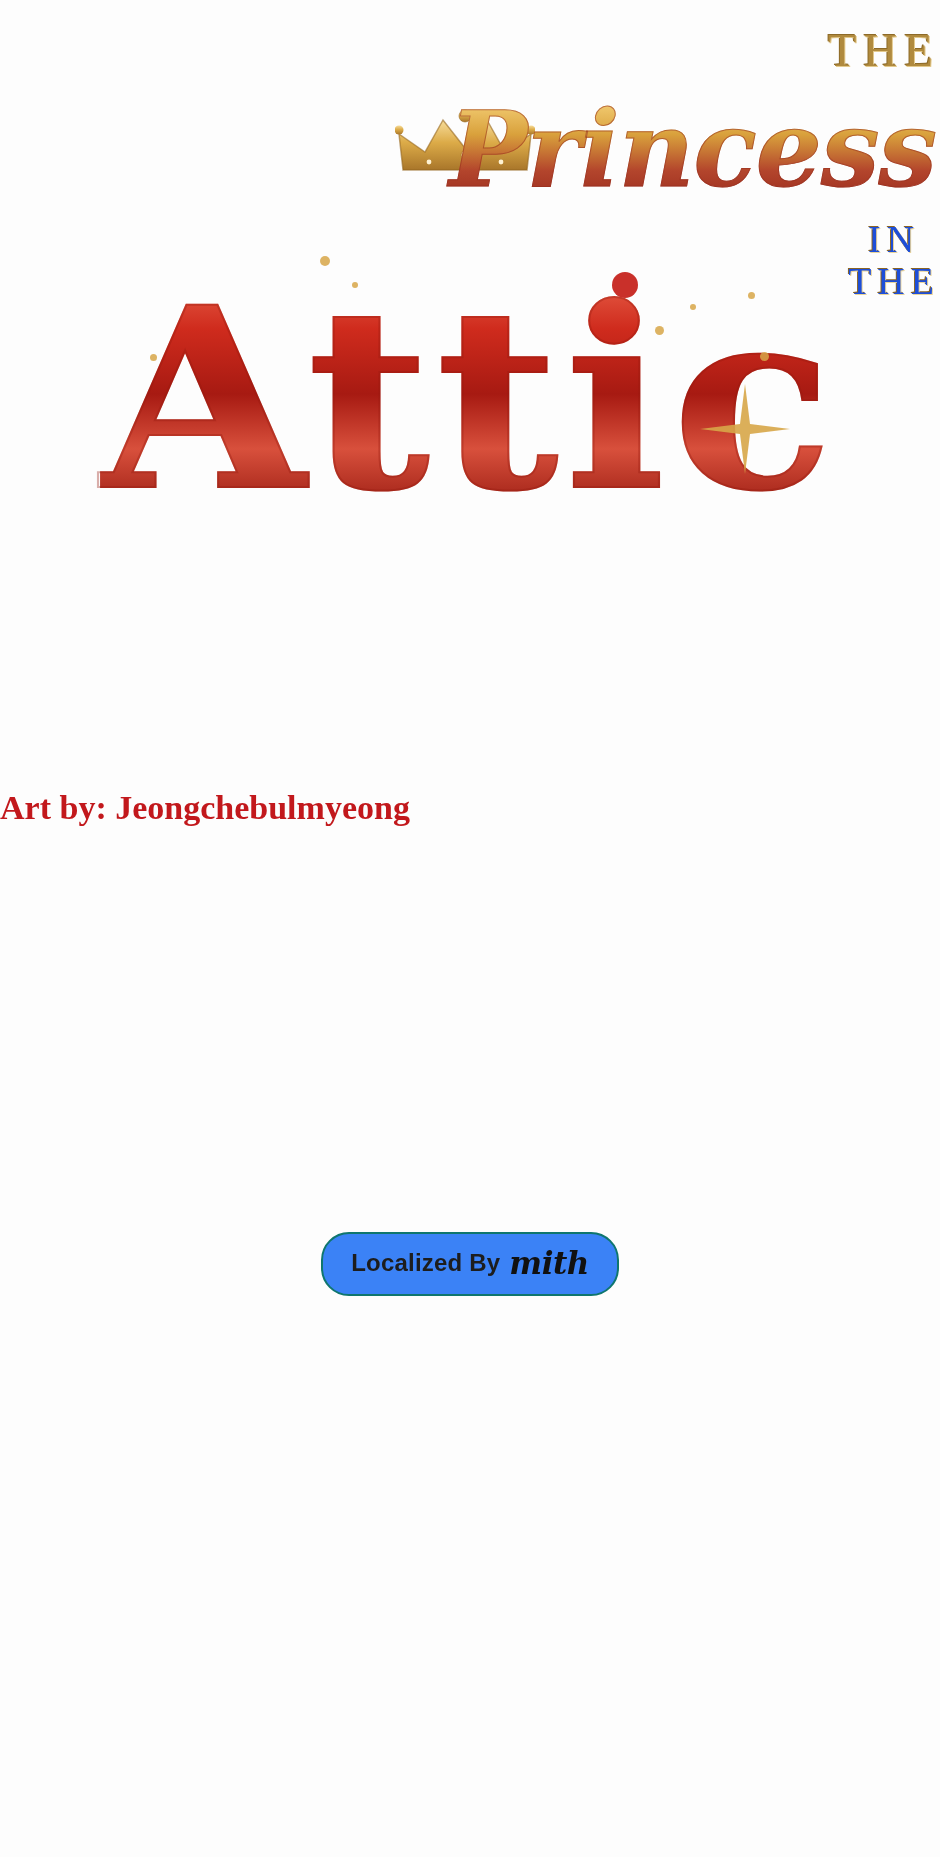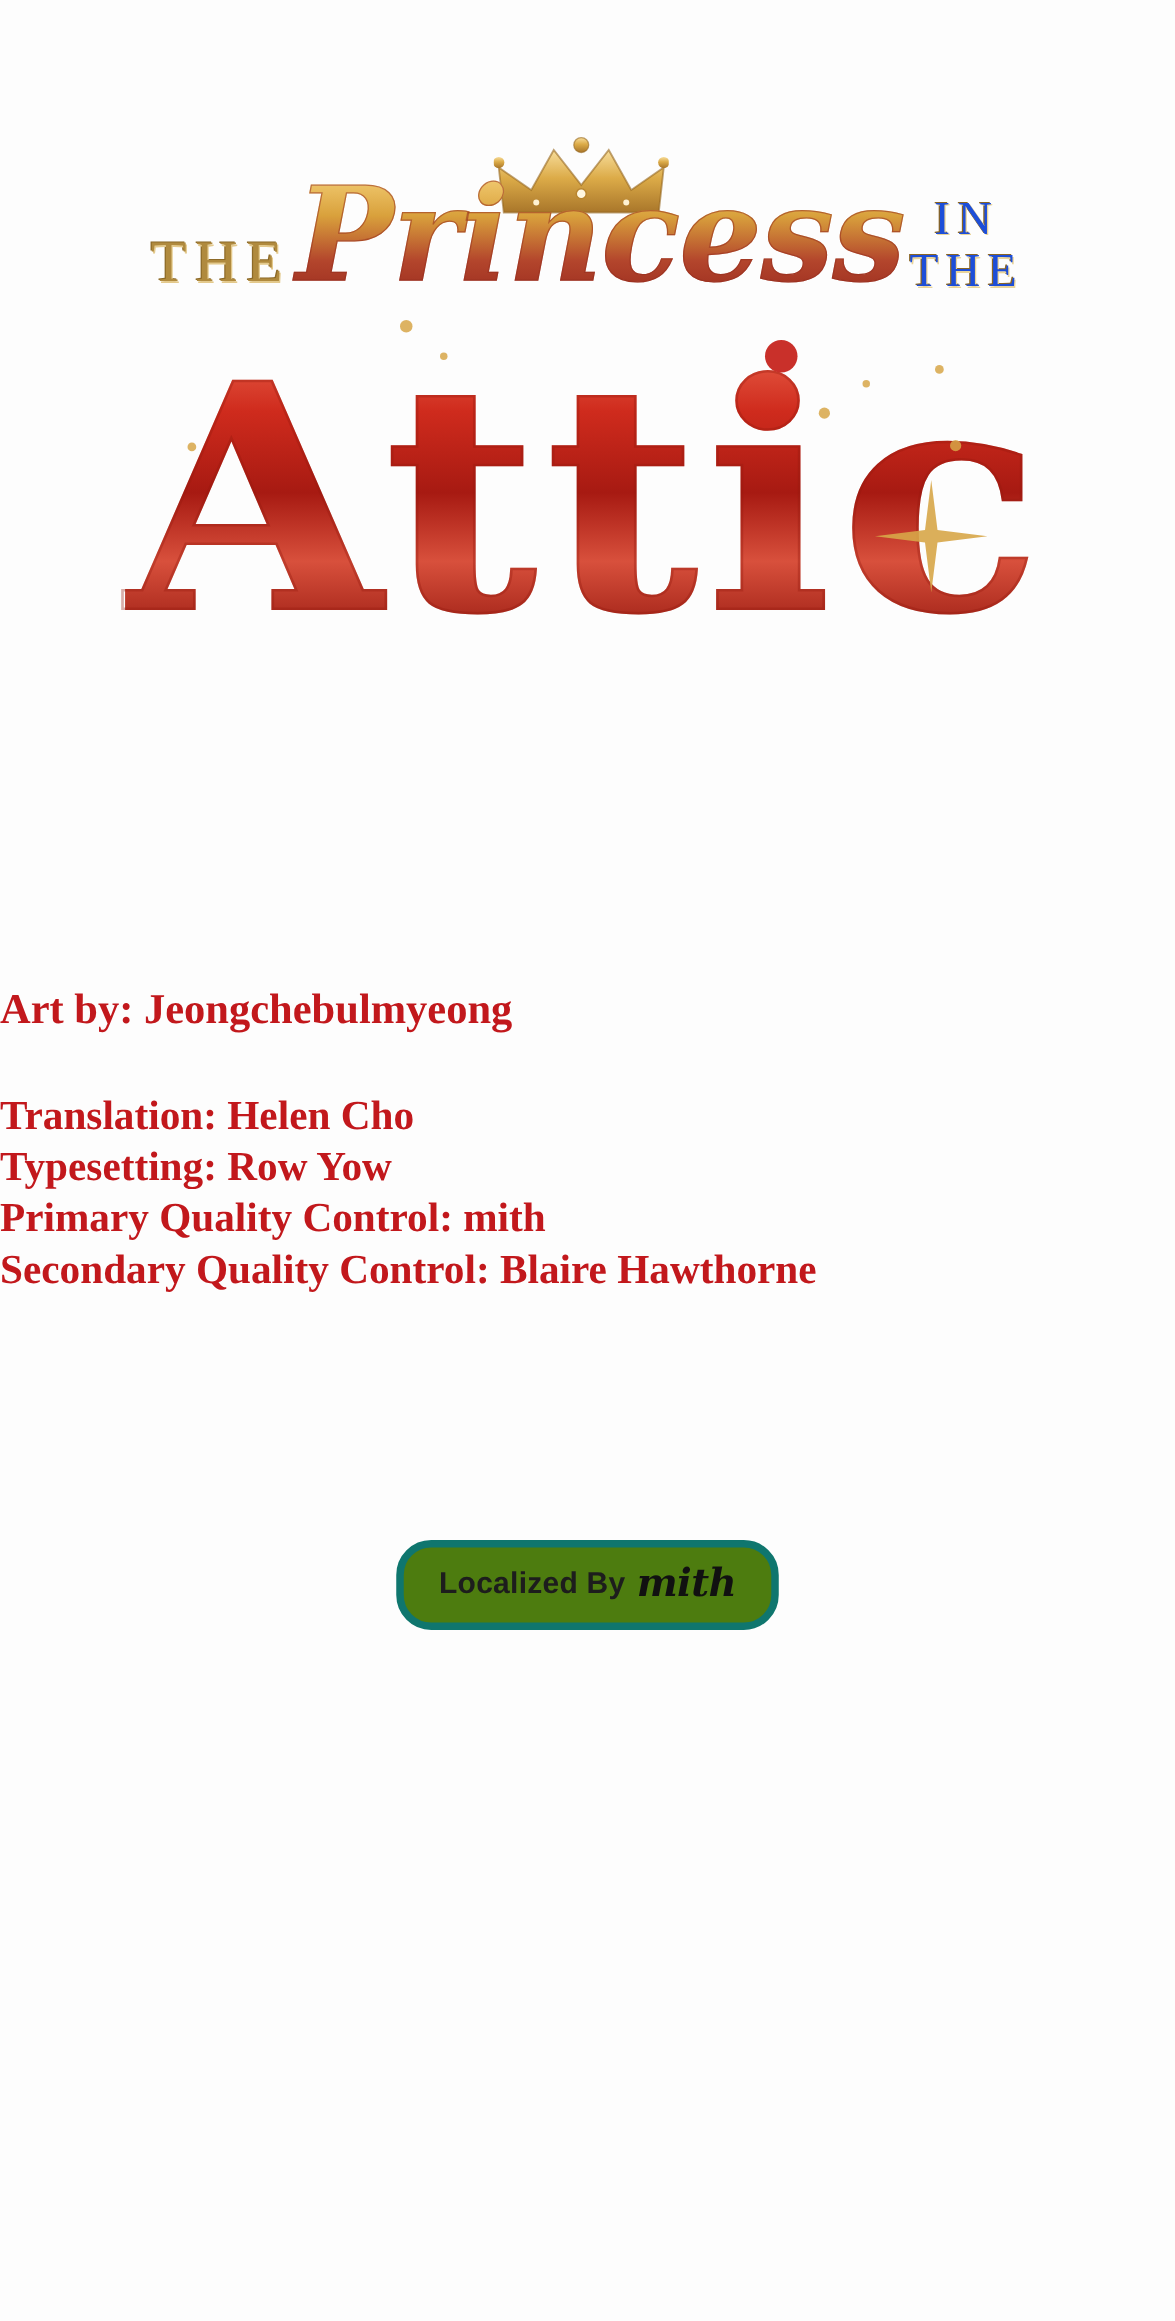--- a/index.html
+++ b/index.html
@@ -28,20 +28,22 @@
     width: 940px;
     height: 510px;
   }
 
   .title-line-1 {
     position: relative;
     height: 150px;
     display: flex;
     align-items: flex-end;
     justify-content: center;
+    gap: 18px;
+    flex-direction: column;
   }
 
   .the-small {
     font-family: "Liberation Serif", serif;
     font-size: 47px;
     letter-spacing: 7px;
     color: #b08a3e;
     text-shadow: 1px 1px 0 #e3c98c, -1px -1px 0 #8d6a28;
     line-height: 1;
     padding-bottom: 6px;
@@ -154,24 +156,24 @@
     left: 0;
     top: 1232px;
     width: 940px;
     display: flex;
     justify-content: center;
   }
   .badge {
     display: inline-flex;
     align-items: center;
     gap: 9px;
-    border: 6px solid #0f766e;
+    border: 2px solid #0f766e;
     border-radius: 28px;
     padding: 11px 28px 13px 28px;
-    background: #4d7c0f;
+    background: #3b82f6;
   }
   .badge .loc {
     font-family: "Liberation Sans", sans-serif;
     font-size: 24px;
     font-weight: bold;
     color: #1d1d1d;
     letter-spacing: 0.2px;
   }
   .badge .tapas {
     font-family: "DejaVu Serif", serif;
@@ -233,26 +235,20 @@
       <div class="dot" style="left:748px; top:58px; width:7px; height:7px;"></div>
       <div class="dot" style="left:760px; top:118px; width:9px; height:9px;"></div>
       <div class="dot" style="left:150px; top:120px; width:7px; height:7px;"></div>
     </div>
   </div>
 
   <div class="credits">
     <div class="group-1">
       <div class="row">Art by:  Jeongchebulmyeong</div>
     </div>
-    <div class="group-2">
-      <div class="row">Translation: Helen Cho</div>
-      <div class="row">Typesetting: Row Yow</div>
-      <div class="row">Primary Quality Control: mith</div>
-      <div class="row">Secondary Quality Control: Blaire Hawthorne</div>
-    </div>
   </div>
 
   <div class="badge-wrap">
     <div class="badge">
       <span class="loc">Localized By</span>
       <span class="tapas">mith</span>
     </div>
   </div>
 
 </div>

